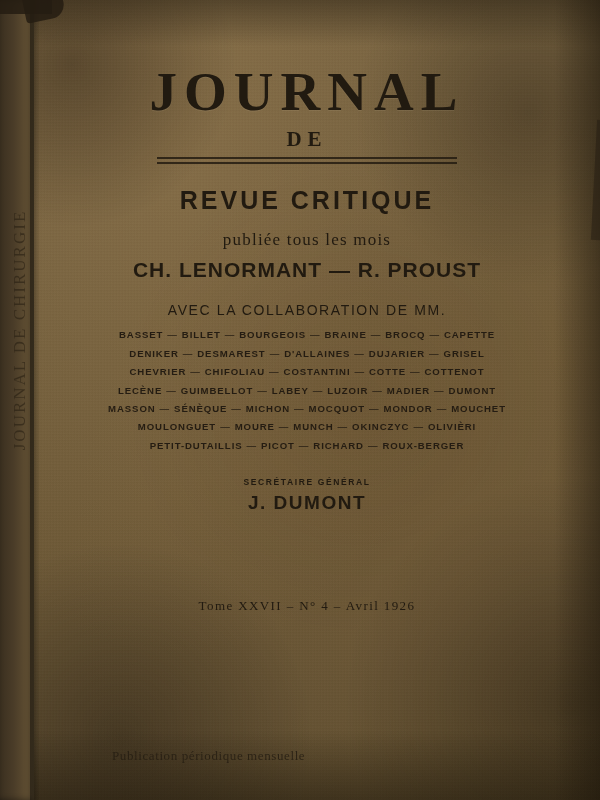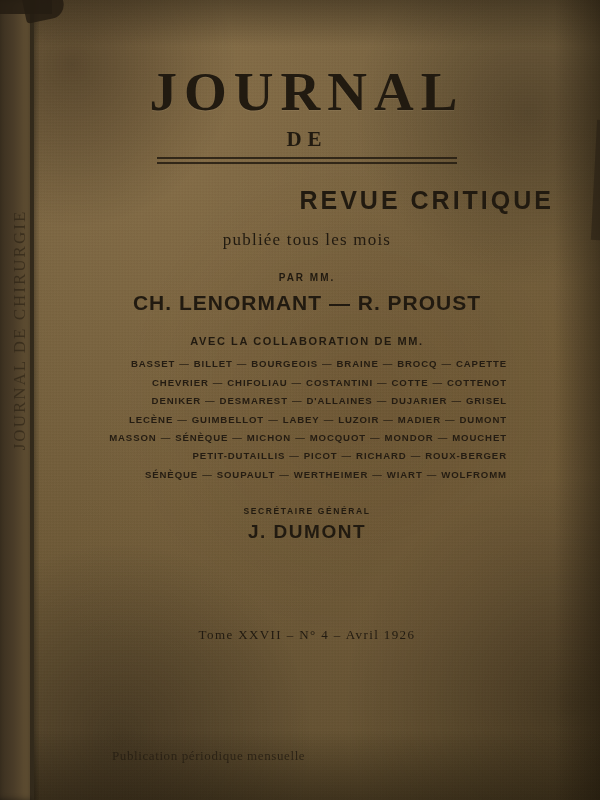--- a/index.html
+++ b/index.html
@@ -155,21 +155,20 @@
     margin-top: 4px;
     line-height: 1.02;
   }
 
   .subtitle {
     font-family: "Liberation Sans", sans-serif;
     font-size: 25px;
     font-weight: 700;
     letter-spacing: 3px;
     margin-top: 22px;
-    text-align: right;
   }
   .subtitle2 {
     font-family: "Liberation Serif", serif;
     font-size: 17px;
     letter-spacing: 1.2px;
     margin-top: 15px;
   }
 
   .par-mm {
     font-size: 10px;
@@ -180,34 +179,33 @@
   .authors {
     font-family: "Liberation Sans", sans-serif;
     font-size: 21px;
     font-weight: 700;
     letter-spacing: 1px;
     margin-top: 6px;
     line-height: 1.35;
   }
 
   .collab-head {
-    font-size: 11px;
+    font-size: 14px;
     letter-spacing: 1.6px;
-    font-weight: 700;
+    font-weight: 400;
     margin-top: 18px;
   }
   .collab-list {
     margin: 8px auto 0 auto;
     width: 400px;
     font-size: 9.6px;
     letter-spacing: .9px;
     line-height: 1.92;
     font-weight: 700;
     color: #241c12;
-    text-align: right;
   }
   .collab-list span.sep { padding: 0 4px; opacity: .8; }
 
   .sec-head {
     font-size: 8.5px;
     letter-spacing: 1.6px;
     font-weight: 700;
     margin-top: 22px;
   }
   .sec-name {
@@ -255,32 +253,31 @@
 
   <div class="content">
 
     <div class="title-main ink">JOURNAL</div>
     <div class="title-de ink">DE</div>
     <hr class="rule">
 
     <div class="subtitle ink">REVUE CRITIQUE</div>
     <div class="subtitle2 ink">publiée tous les mois</div>
 
-    <div class="par-mm ink">PAR MM.</div>
     <div class="authors ink">CH. LENORMANT  —  R. PROUST</div>
 
     <div class="collab-head ink">AVEC LA COLLABORATION DE MM.</div>
     <div class="collab-list" id="collab-list">
         <div><span>BASSET</span><span class="sep">—</span><span>BILLET</span><span class="sep">—</span><span>BOURGEOIS</span><span class="sep">—</span><span>BRAINE</span><span class="sep">—</span><span>BROCQ</span><span class="sep">—</span><span>CAPETTE</span></div>
+        <div><span>DENIKER</span><span class="sep">—</span><span>DESMAREST</span><span class="sep">—</span><span>D'ALLAINES</span><span class="sep">—</span><span>DUJARIER</span><span class="sep">—</span><span>GRISEL</span></div>
         <div><span>CHEVRIER</span><span class="sep">—</span><span>CHIFOLIAU</span><span class="sep">—</span><span>COSTANTINI</span><span class="sep">—</span><span>COTTE</span><span class="sep">—</span><span>COTTENOT</span></div>
-        <div><span>DENIKER</span><span class="sep">—</span><span>DESMAREST</span><span class="sep">—</span><span>D'ALLAINES</span><span class="sep">—</span><span>DUJARIER</span><span class="sep">—</span><span>GRISEL</span></div>
         <div><span>LECÈNE</span><span class="sep">—</span><span>GUIMBELLOT</span><span class="sep">—</span><span>LABEY</span><span class="sep">—</span><span>LUZOIR</span><span class="sep">—</span><span>MADIER</span><span class="sep">—</span><span>DUMONT</span></div>
         <div><span>MASSON</span><span class="sep">—</span><span>SÉNÈQUE</span><span class="sep">—</span><span>MICHON</span><span class="sep">—</span><span>MOCQUOT</span><span class="sep">—</span><span>MONDOR</span><span class="sep">—</span><span>MOUCHET</span></div>
+        <div><span>MOULONGUET</span><span class="sep">—</span><span>MOURE</span><span class="sep">—</span><span>MUNCH</span><span class="sep">—</span><span>OKINCZYC</span><span class="sep">—</span><span>OLIVIÈRI</span></div>
         <div><span>PETIT-DUTAILLIS</span><span class="sep">—</span><span>PICOT</span><span class="sep">—</span><span>RICHARD</span><span class="sep">—</span><span>ROUX-BERGER</span></div>
-        <div><span>SÉNÈQUE</span><span class="sep">—</span><span>SOUPAULT</span><span class="sep">—</span><span>WERTHEIMER</span><span class="sep">—</span><span>WIART</span><span class="sep">—</span><span>WOLFROMM</span></div>
       </div>
 
     <div class="sec-head ink">SECRÉTAIRE GÉNÉRAL</div>
     <div class="sec-name ink">J. DUMONT</div>
 
     <div class="issue ink">Tome XXVII – N° 4 – Avril 1926</div>
 
   </div>
 
   <div class="footnote">Publication périodique mensuelle</div>

